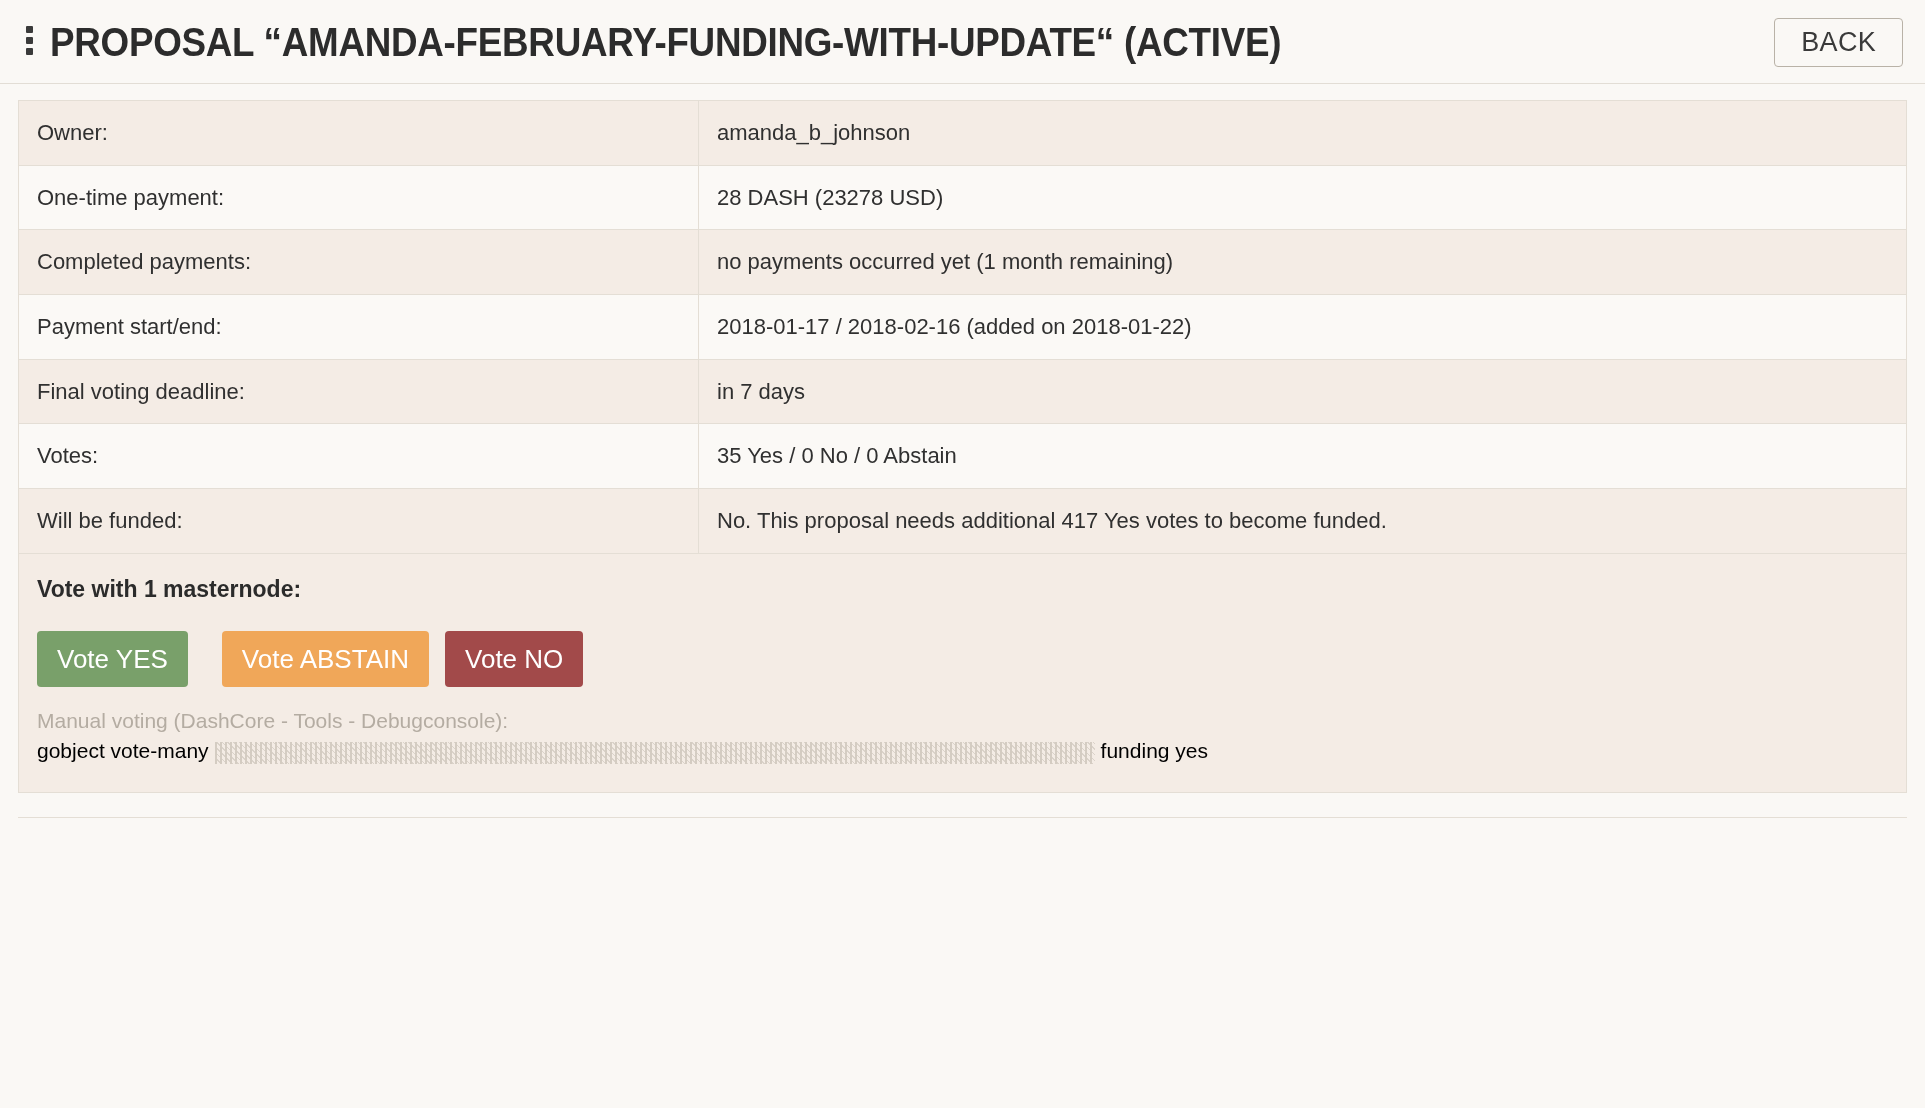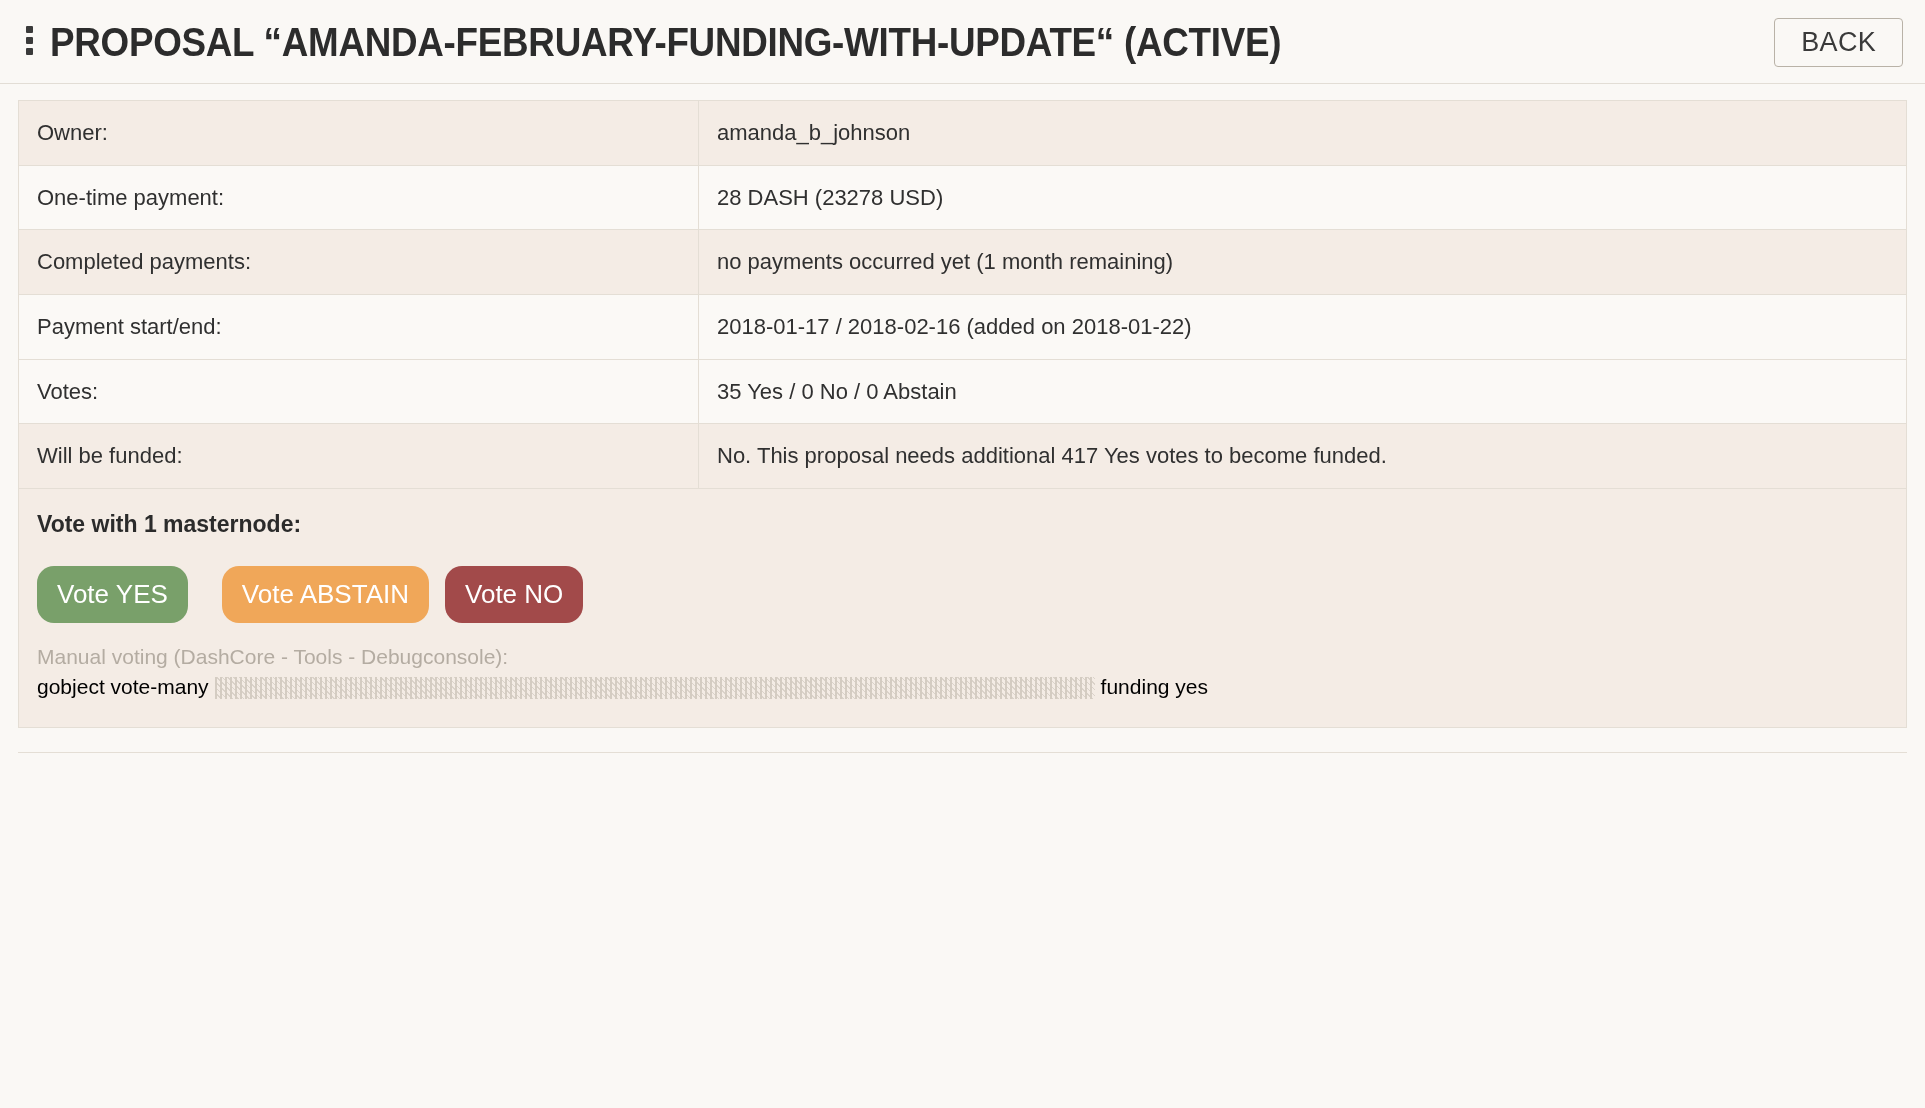--- a/index.html
+++ b/index.html
@@ -133,21 +133,21 @@
     color: #2b2b2b;
     margin-bottom: 28px;
   }
   .vote-buttons {
     display: flex;
     gap: 16px;
     margin-bottom: 22px;
   }
   .vote-btn {
     border: none;
-    border-radius: 17px;
+    border-radius: 4px;
     color: #ffffff;
     font-size: 26px;
     padding: 14px 20px;
     cursor: pointer;
     font-family: "Liberation Sans", sans-serif;
     line-height: 1.1;
   }
   .vote-yes    { background: #79a06a; }
   .vote-abstain{ background: #f0a759; margin-left: 18px; }
   .vote-no     { background: #a24a4a; }
@@ -205,20 +205,24 @@
         <td class="label">One-time payment:</td>
         <td class="value">28 DASH (23278 USD)</td>
       </tr>
       <tr class="row-even">
         <td class="label">Completed payments:</td>
         <td class="value">no payments occurred yet (1 month remaining)</td>
       </tr>
       <tr class="row-odd">
         <td class="label">Payment start/end:</td>
         <td class="value">2018-01-17 / 2018-02-16 (added on 2018-01-22)</td>
+      </tr>
+      <tr class="row-even deadline">
+        <td class="label">Final voting deadline:</td>
+        <td class="value">in 7 days</td>
       </tr>
       <tr class="row-odd">
         <td class="label">Votes:</td>
         <td class="value">35 Yes / 0 No / 0 Abstain</td>
       </tr>
       <tr class="row-even">
         <td class="label">Will be funded:</td>
         <td class="value">No. This proposal needs additional 417 Yes votes to become funded.</td>
       </tr>
     </tbody>

